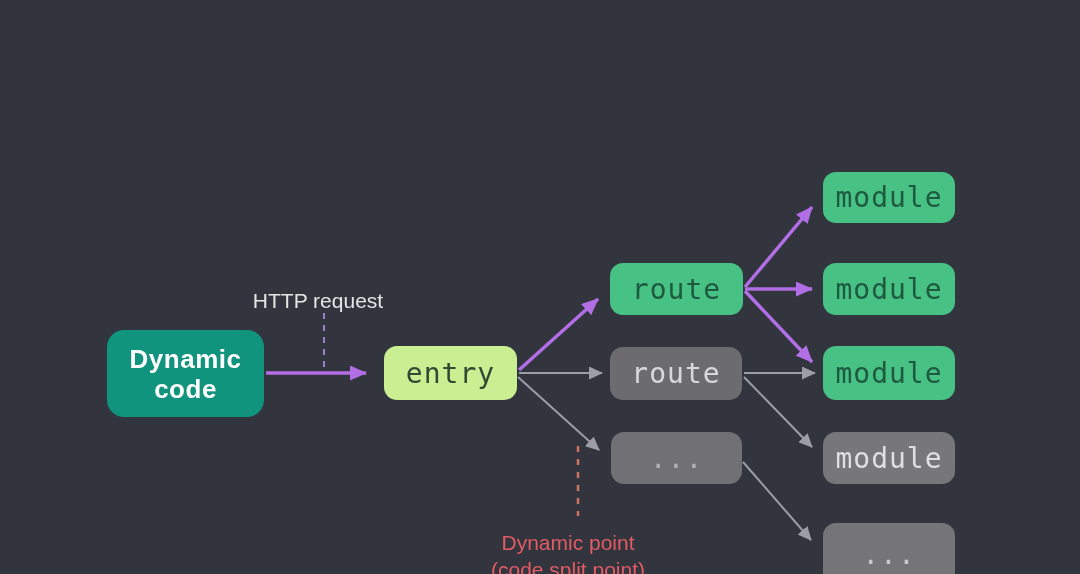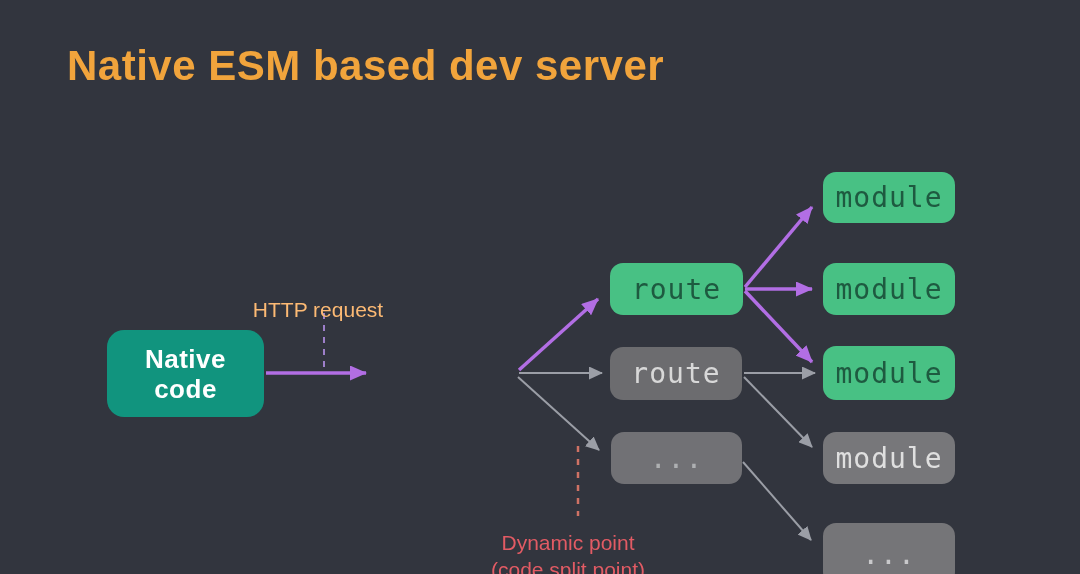--- a/index.html
+++ b/index.html
@@ -30,21 +30,20 @@
   }
   .arrow-layer{position:absolute;left:0;top:0;width:1080px;height:574px;pointer-events:none;}
   .annotation{position:absolute;font-size:21px;line-height:27px;}
   .annotation.center{text-align:center;}
 </style>
 </head>
 <body>
 
 <div class="stage" style="background: rgb(50, 53, 62);">
 
-  <div class="slide-title" style="color: rgb(241, 164, 60);">Native ESM based dev server</div>
 
   <svg class="arrow-layer" width="1080" height="574" viewBox="0 0 1080 574">
     <defs>
       <marker id="head-purple" markerUnits="userSpaceOnUse" markerWidth="18" markerHeight="15" refX="16" refY="7.5" orient="auto">
         <path d="M0,0 L17,7.5 L0,15 Z" fill="#b26ee4"></path>
       </marker>
       <marker id="head-gray" markerUnits="userSpaceOnUse" markerWidth="15" markerHeight="13" refX="13" refY="6.5" orient="auto">
         <path d="M0,0 L14,6.5 L0,13 Z" fill="#9b9ea6"></path>
       </marker>
     </defs>
@@ -59,41 +58,42 @@
     <line x1="518" y1="377" x2="599" y2="450" stroke-width="2" marker-end="url(#head-gray)" stroke="#9b9ea6"></line>
     <line x1="744" y1="373" x2="815" y2="373" stroke-width="2" marker-end="url(#head-gray)" stroke="#9b9ea6"></line>
     <line x1="744" y1="377" x2="812" y2="447" stroke-width="2" marker-end="url(#head-gray)" stroke="#9b9ea6"></line>
     <line x1="743" y1="462" x2="811" y2="540" stroke-width="2" marker-end="url(#head-gray)" stroke="#9b9ea6"></line>
 
     <line x1="324" y1="313" x2="324" y2="368" stroke-width="2" stroke-dasharray="6 6" stroke="#9d7fc9"></line>
     <line x1="578" y1="446" x2="578" y2="516" stroke-width="2.5" stroke-dasharray="6 7" stroke="#cf7264"></line>
   </svg>
 
   <div class="node node-server" style="left: 107px; top: 330px; width: 157px; height: 87px; background: rgb(17, 148, 126); color: rgb(255, 255, 255);">
-    <span>Native</span>
+    <span>Dynamic</span>
     <span>code</span>
   </div>
 
+  <div class="node" style="left: 384px; top: 346px; width: 133px; height: 54px; background: rgb(202, 238, 146); color: rgb(46, 74, 51);">entry</div>
 
   <div class="node" style="left: 610px; top: 263px; width: 133px; height: 52px; background: rgb(72, 193, 132); color: rgb(30, 90, 64);">route</div>
 
   <div class="node" style="left: 610px; top: 347px; width: 132px; height: 53px; background: rgb(108, 108, 111); color: rgb(216, 216, 216);">route</div>
 
   <div class="node" style="left: 611px; top: 432px; width: 131px; height: 52px; background: rgb(113, 113, 117); color: rgb(174, 176, 178);">...</div>
 
   <div class="node" style="left: 823px; top: 172px; width: 132px; height: 51px; background: rgb(72, 193, 132); color: rgb(30, 90, 64);">module</div>
 
   <div class="node" style="left: 823px; top: 263px; width: 132px; height: 52px; background: rgb(72, 193, 132); color: rgb(30, 90, 64);">module</div>
 
   <div class="node" style="left: 823px; top: 346px; width: 132px; height: 54px; background: rgb(72, 193, 132); color: rgb(30, 90, 64);">module</div>
 
   <div class="node" style="left: 823px; top: 432px; width: 132px; height: 52px; background: rgb(119, 119, 122); color: rgb(223, 223, 223);">module</div>
 
   <div class="node" style="left: 823px; top: 523px; width: 132px; height: 62px; background: rgb(117, 117, 120); color: rgb(201, 201, 203);">...</div>
 
-  <div class="annotation center" style="left: 238px; top: 296px; width: 160px; color: #fdba74;">HTTP request</div>
+  <div class="annotation center" style="left: 238px; top: 287px; width: 160px; color: #e5e5e5;">HTTP request</div>
 
   <div class="annotation center" style="left: 455px; top: 529px; width: 226px; color: rgb(226, 91, 100);">
     <div>Dynamic point</div>
     <div>(code split point)</div>
   </div>
 
 </div>
 
 </body></html>

